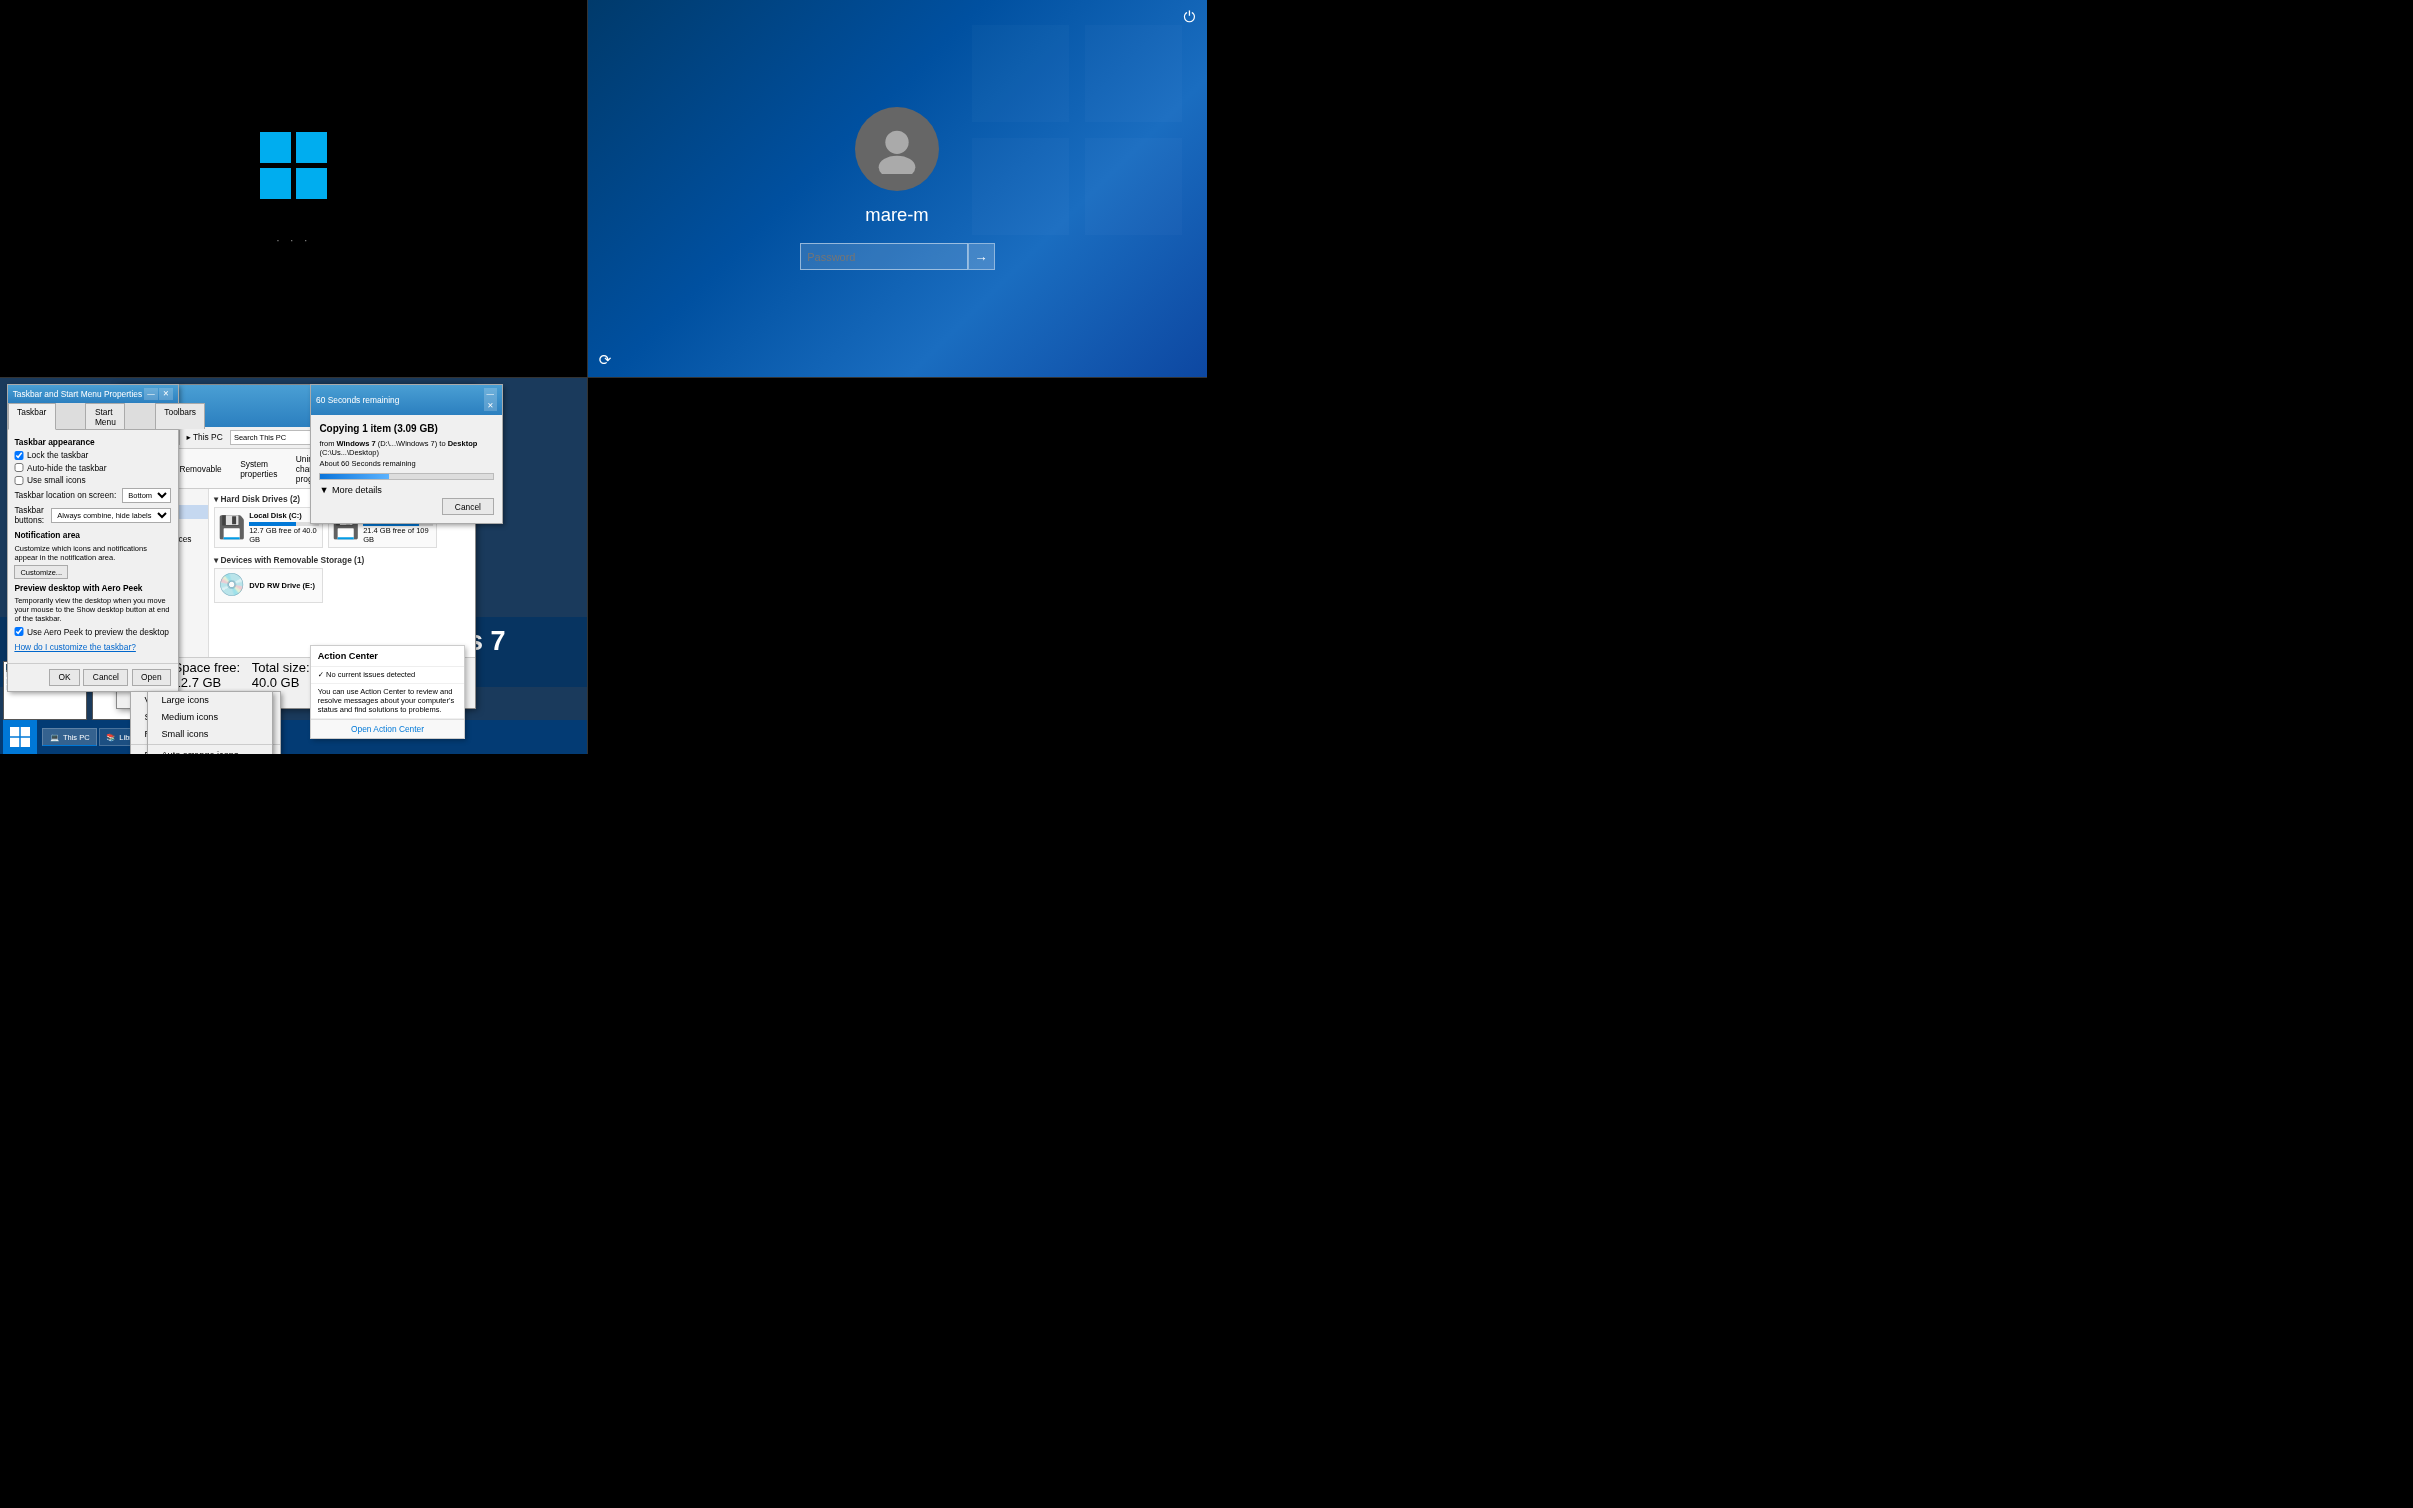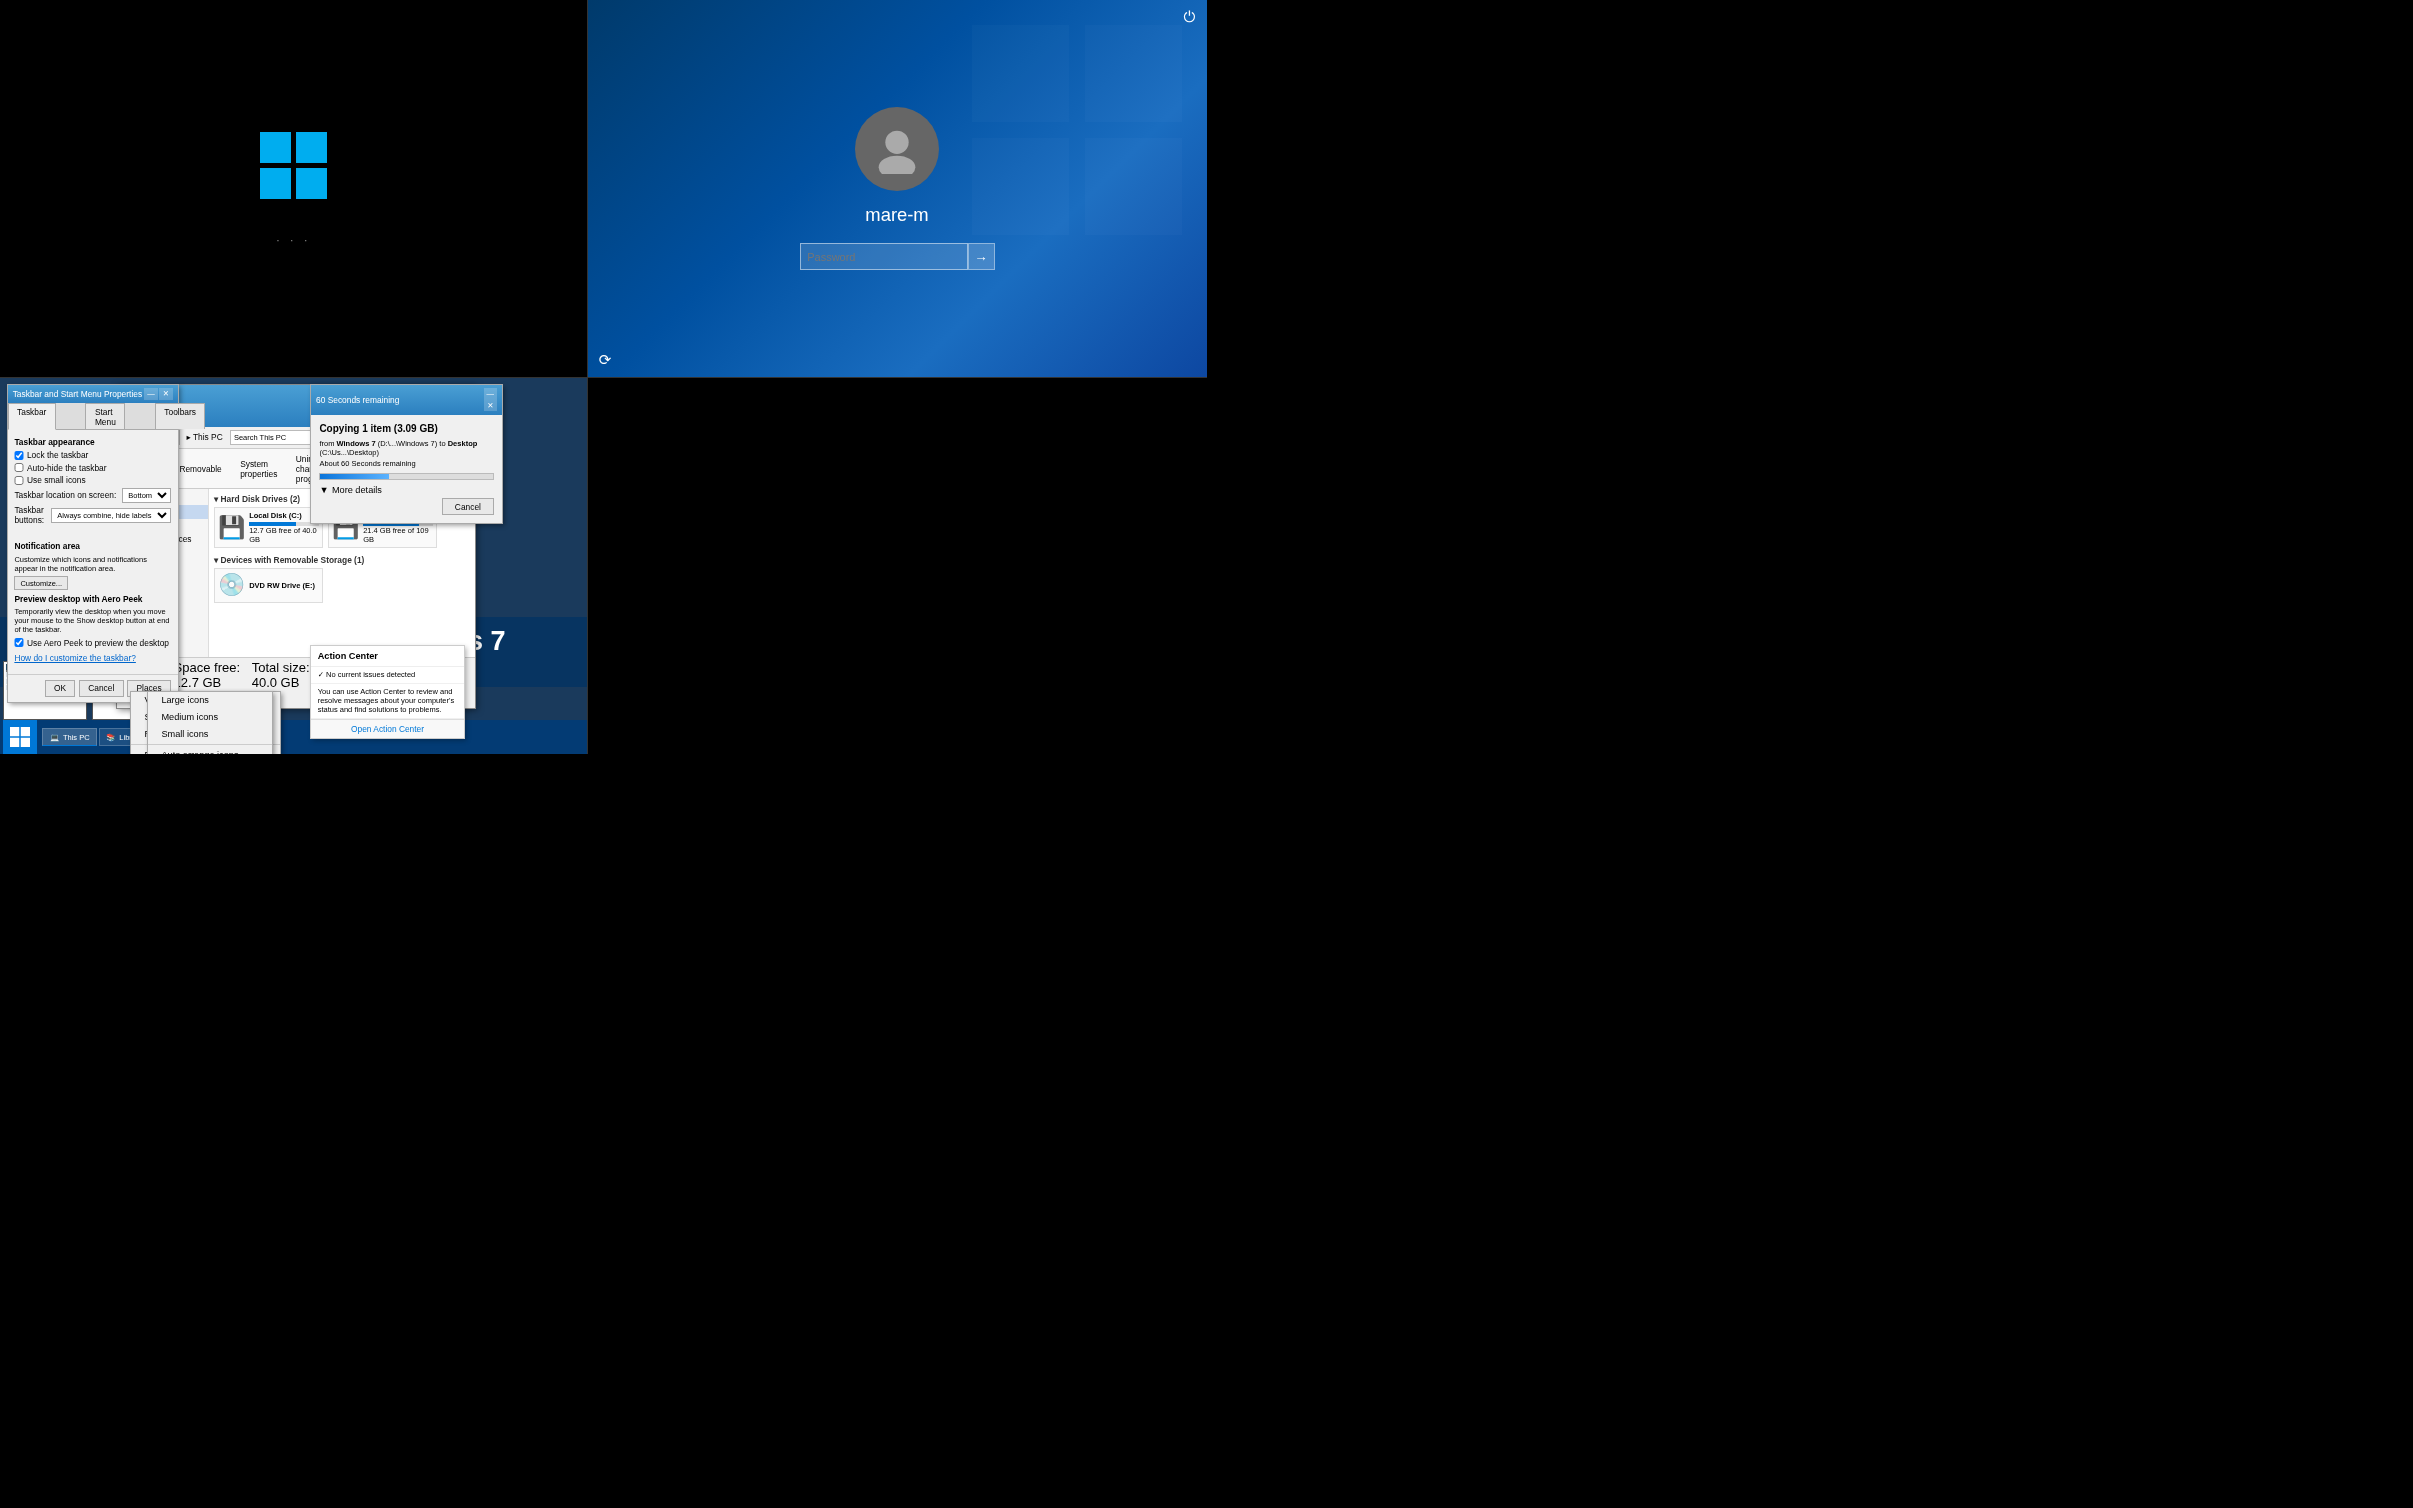--- a/index.html
+++ b/index.html
@@ -1148,37 +1148,37 @@
         </select>
       </div>
       <div class="dialog-label-row">
         <span>Taskbar buttons:</span>
         <select class="dialog-select">
           <option>Always combine, hide labels</option>
           <option>Combine when full</option>
           <option>Never combine</option>
         </select>
       </div>
-      <div class="dialog-section-title" style="margin-top:16px;">Notification area</div>
+      <div class="dialog-section-title" style="margin-top:5px;">Notification area</div>
       <div style="font-size:7.5px;margin-bottom:3.4px;">Customize which icons and notifications appear in the notification area.</div>
       <div class="dialog-footer">
         <button class="customize-btn">Customize...</button>
       </div>
       <div class="dialog-section-title">Preview desktop with Aero Peek</div>
       <div style="font-size:7.5px;margin-bottom:3.4px;">Temporarily view the desktop when you move your mouse to the Show desktop button at end of the taskbar.</div>
       <div class="dialog-row">
         <input type="checkbox" class="dialog-checkbox" checked="" style="">
         <span>Use Aero Peek to preview the desktop</span>
       </div>
       <div class="dialog-link">How do I customize the taskbar?</div>
     </div>
     <div class="dialog-buttons">
       <button class="dialog-btn">OK</button>
       <button class="dialog-btn">Cancel</button>
-      <button class="dialog-btn">Places</button>
+      <button class="dialog-btn">Open</button>
     </div>
   </div>
 
   <div class="file-explorer">
     <div class="fe-titlebar">
       <span>This PC</span>
       <div class="win-controls">
         <div class="win-btn">—</div>
         <div class="win-btn">□</div>
         <div class="win-btn">✕</div>

